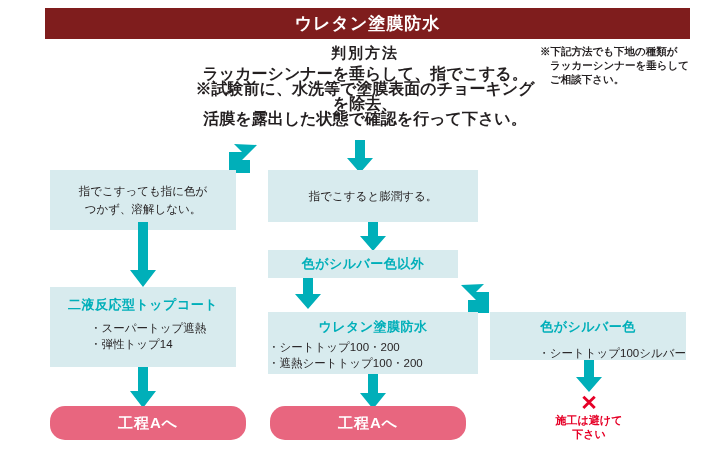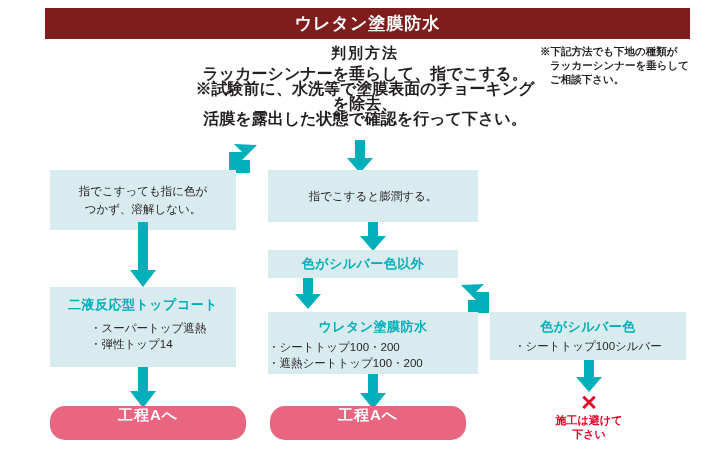--- a/index.html
+++ b/index.html
@@ -100,20 +100,21 @@
     color: #231f20;
     line-height: 16px;
     align-self: flex-start;
   }
 
   
   .box-pink {
     position: absolute;
     background: #E8667F;
     display: flex;
+    align-items: center;
     justify-content: center;
     border-radius: 15px;
   }
   .box-pink span {
     color: #ffffff;
     font-size: 15px;
     font-weight: bold;
     letter-spacing: 1px;
   }
 
@@ -214,21 +215,21 @@
   <div class="box-light" style="left:268px; top:312px; width:210px; height:62px; justify-content:flex-start; padding-top:6px;">
     <div class="box-teal-title">ウレタン塗膜防水</div>
     <div style="margin-top:3px; align-self:stretch;">
       <div class="box-item">・シートトップ100・200</div>
       <div class="box-item">・遮熱シートトップ100・200</div>
     </div>
   </div>
 
   <div class="box-light" style="left:490px; top:312px; width:196px; height:48px; justify-content:flex-start; padding-top:6px;">
     <div class="box-teal-title">色がシルバー色</div>
-    <div style="margin-top:2px; padding-left:24px; align-self:stretch;">
+    <div style="margin-top:9px; padding-left:24px; align-self:stretch;text-align:right;">
       <div class="box-item">・シートトップ100シルバー</div>
     </div>
   </div>
 
   <svg class="arrow-down" style="left:129px; top:367px;" width="28" height="42" viewBox="0 0 28 42">
     <path d="M9 0 L19 0 L19 24 L27 24 L14 41 L1 24 L9 24 Z" fill="#00AFB9"></path>
   </svg>
 
   <svg class="arrow-down" style="left:359px; top:374px;" width="28" height="36" viewBox="0 0 28 36">
     <path d="M9 0 L19 0 L19 19 L27 19 L14 35 L1 19 L9 19 Z" fill="#00AFB9"></path>

